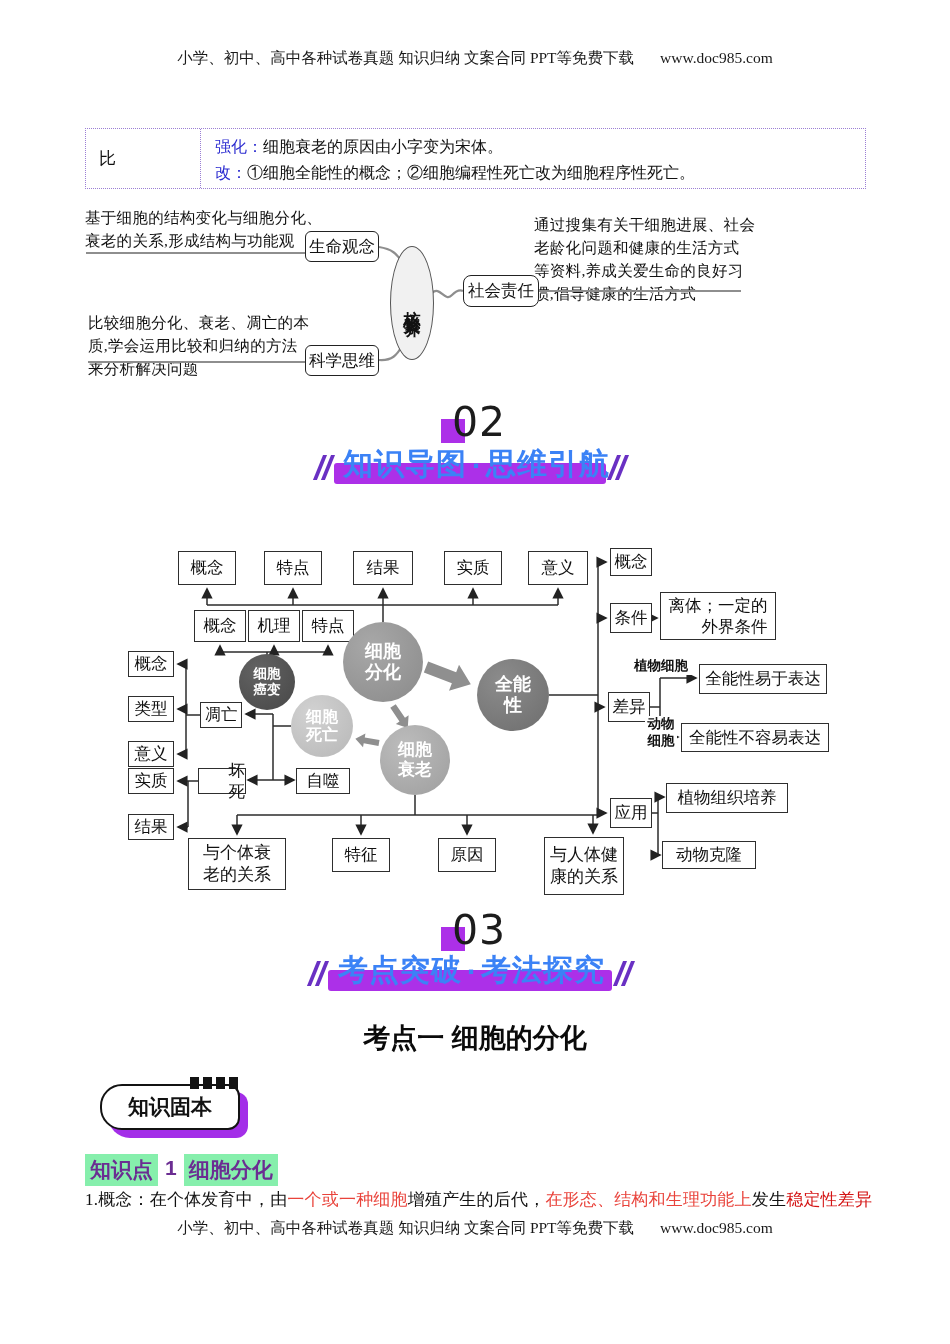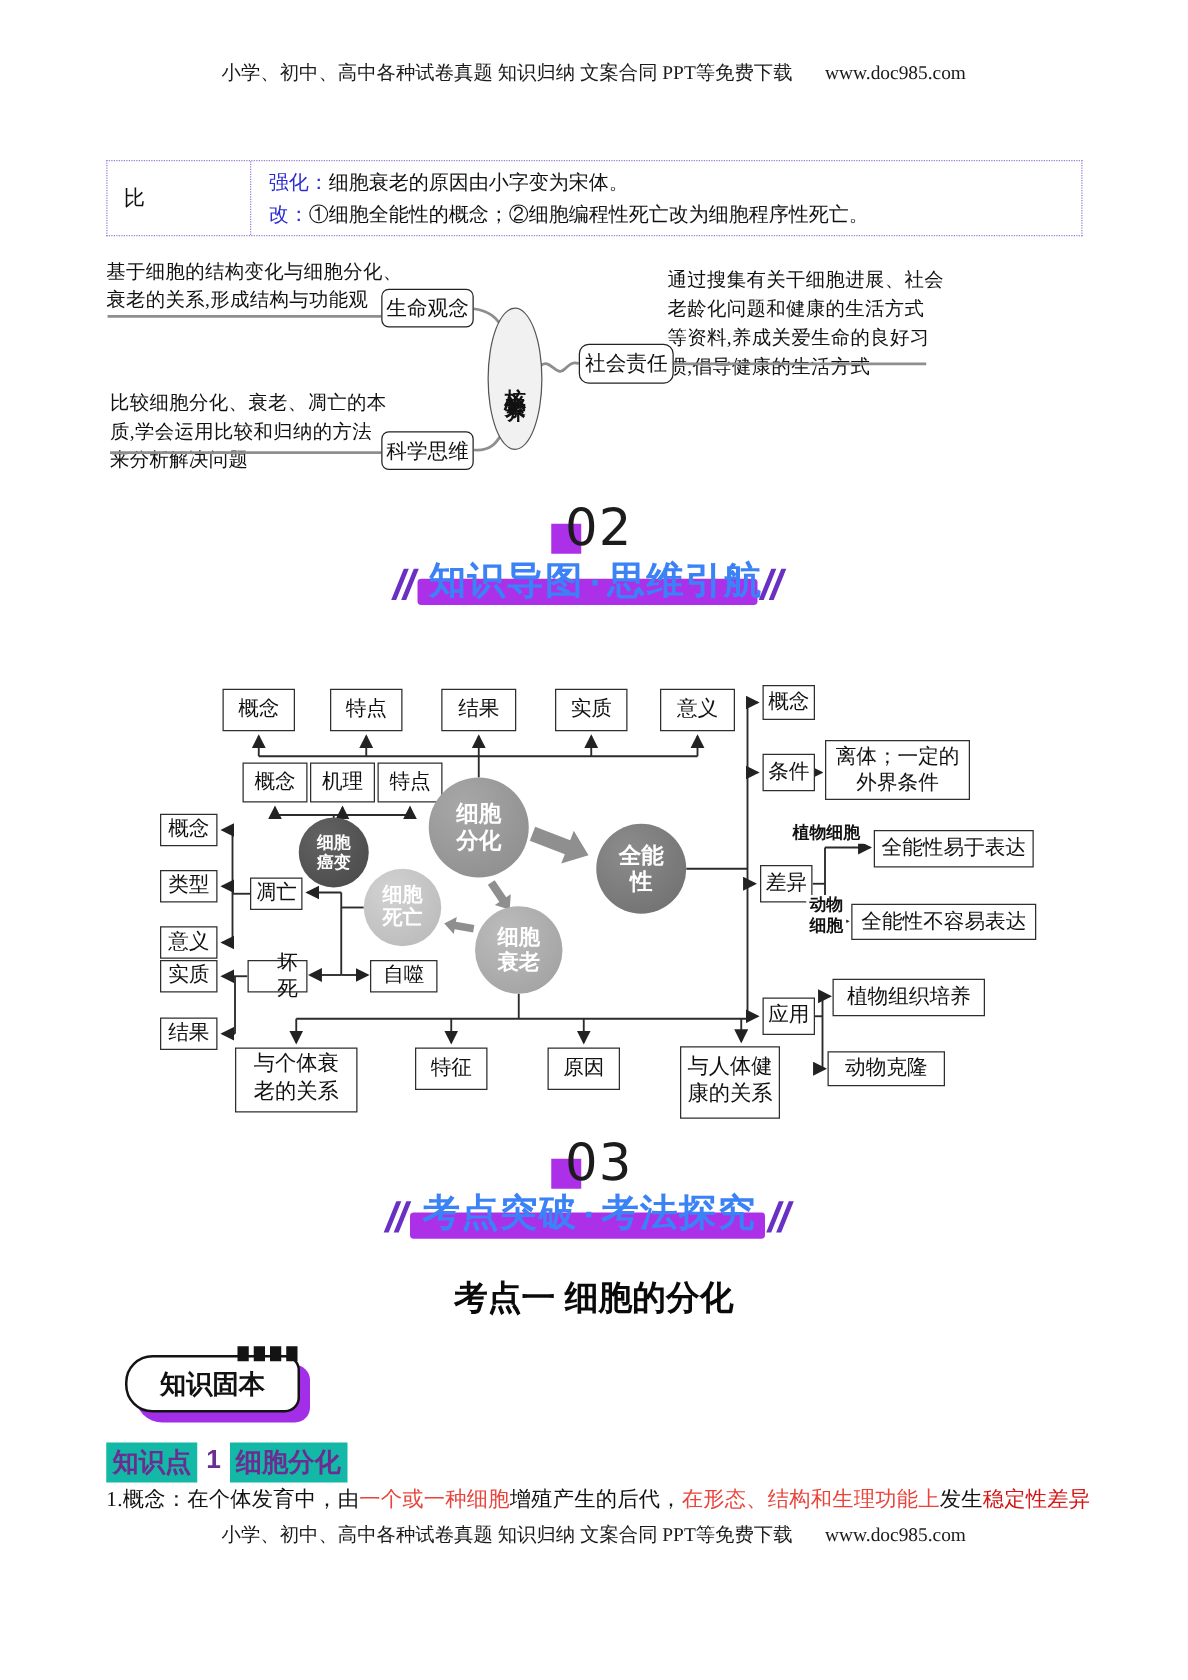--- a/index.html
+++ b/index.html
@@ -21,34 +21,34 @@
   .cm-ellipse{border:1.5px solid #555;border-radius:50%;background:#f1f1f1;display:flex;align-items:center;justify-content:center;z-index:2;}
   .cm-ellipse span{writing-mode:vertical-rl;font-weight:bold;font-size:17px;letter-spacing:3px;}
   
   .big-num{font-family:"DejaVu Sans",sans-serif;font-size:41px;color:#1c1c1c;z-index:2;letter-spacing:1px;}
   .num-sq{width:24px;height:24px;background:#ac30e8;z-index:1;}
   .ban-title{font-family:Liberation Mono, monospace;font-weight:bold;font-size:30px;color:#3b82f6;z-index:2;letter-spacing:1px;}
   .ban-bar{height:21px;background:#ac30e8;border-radius:3px;z-index:1;}
   .slash{width:4px;height:25px;background:#6930c3;transform:skewX(-22deg);display:inline-block;margin-right:4px;z-index:2;}
   
   .mm-box{position:absolute;border:1.5px solid #2e2e2e;background:#fff;display:flex;align-items:center;justify-content:center;
-          text-align:center;font-size:16.5px;line-height:1.3;box-sizing:border-box;z-index:2;white-space:pre-line;font-family:Liberation Mono, monospace;}
+          text-align:right;font-size:16.5px;line-height:1.3;box-sizing:border-box;z-index:2;white-space:pre-line;}
   .mm-circle{position:absolute;border-radius:50%;color:#fff;display:flex;align-items:center;justify-content:center;text-align:center;
              font-family:"Liberation Sans","DejaVu Sans",sans-serif;font-weight:bold;line-height:1.15;z-index:2;white-space:pre-line;}
   .mm-lab{position:absolute;font-weight:bold;font-size:13.5px;line-height:1.25;background:#fff;text-align:center;z-index:3;white-space:pre-line;}
   
   .kd-title{left:0;top:1020px;width:950px;text-align:center;font-family:"Liberation Sans",sans-serif;font-weight:bold;font-size:27px;color:#0a0a0a;}
   
   .badge-purple{left:108px;top:1092px;width:140px;height:46px;background:#a32ee8;border-radius:22px 12px 12px 22px;z-index:1;}
   .badge-white{left:100px;top:1084px;width:140px;height:46px;background:#fff;border:2.5px solid #131313;border-radius:22px 12px 12px 22px;z-index:2;display:flex;align-items:center;justify-content:center;box-sizing:border-box;}
   .badge-white span{font-family:"Liberation Sans",sans-serif;font-weight:bold;font-size:21px;}
   .badge-sq{position:absolute;top:1077px;width:9px;height:12px;background:#131313;z-index:3;}
   
   .kp-row{left:85px;top:1154px;display:flex;align-items:stretch;z-index:2;font-family:"Liberation Sans",sans-serif;font-weight:bold;font-size:21px;color:#6b2d92;}
-  .kp-gray{background:#14b8a6;padding:2px 5px;}
+  .kp-gray{background:#86efac;padding:2px 5px;}
   .kp-num{background:#fff;padding:2px 7px;}
   
   .concept{left:85px;top:1188px;width:830px;font-size:17px;letter-spacing:0.2px;}
   .red1{color:#e9433b;}
   .red2{color:#d41414;}
   svg{position:absolute;left:0;top:0;z-index:1;pointer-events:none;}
 </style>
 </head>
 <body>
 

